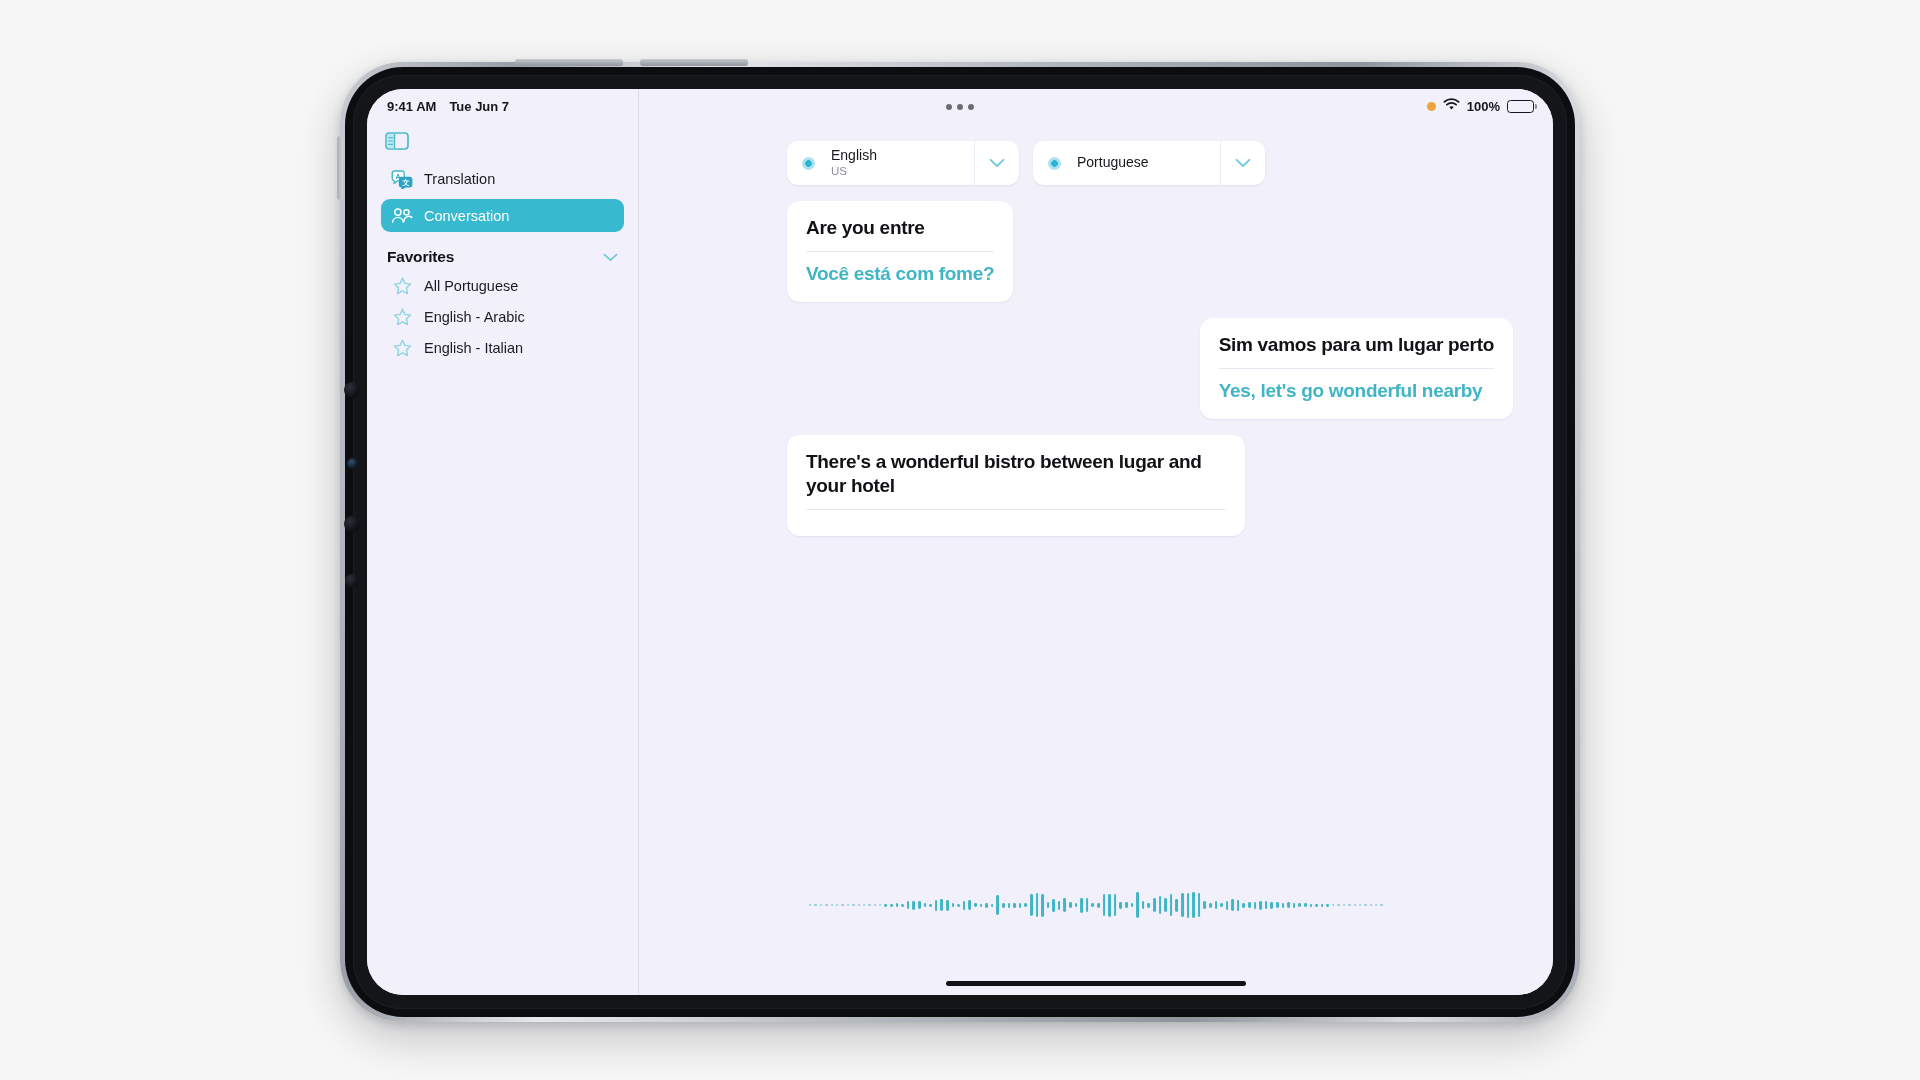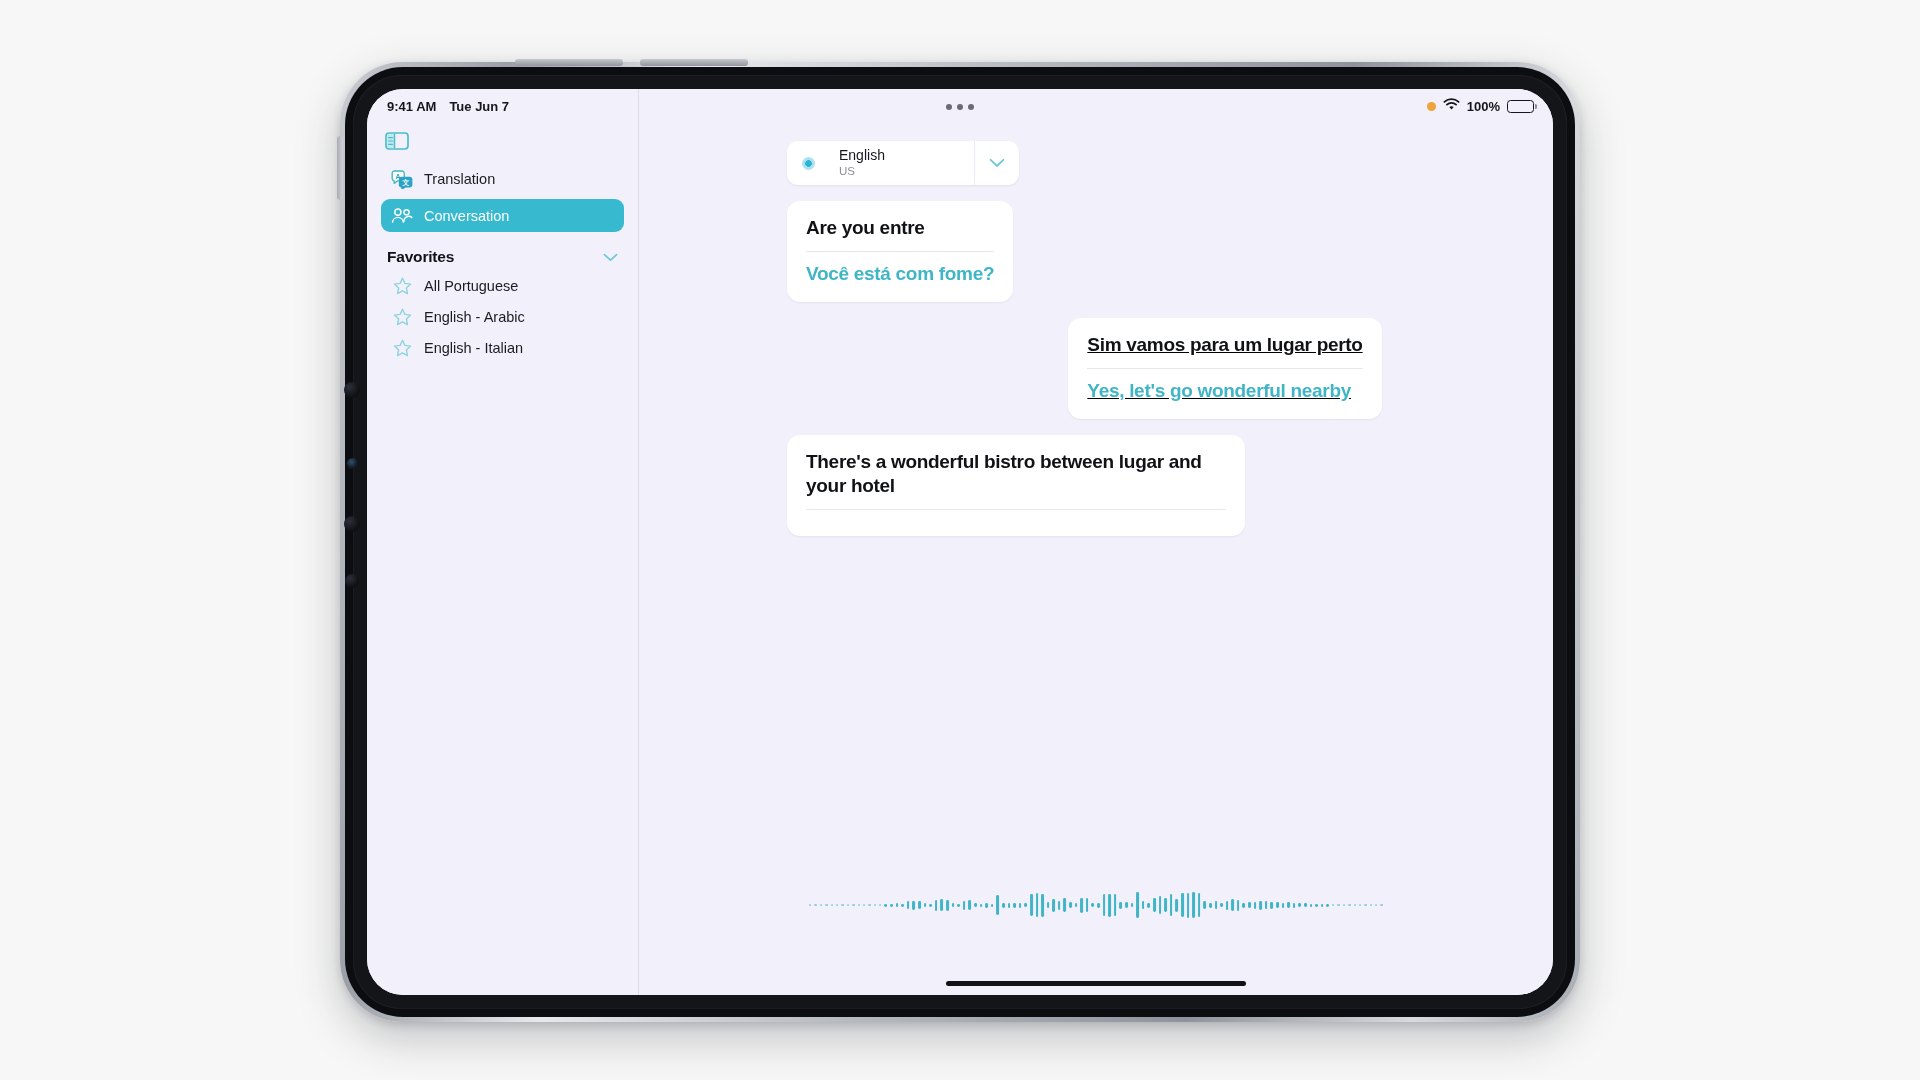--- a/index.html
+++ b/index.html
@@ -252,21 +252,21 @@
   .lang-chip.w1 { width: 232px; }
   .lang-chip.w2 { width: 232px; }
   .lang-mic {
     width: 13px; height: 13px;
     border-radius: 50%;
     margin-left: 15px;
     flex: 0 0 13px;
     background: radial-gradient(circle, #29b4d4 0%, #29b4d4 34%, #a9dff0 36%, #b6e5f3 100%);
   }
   .lang-text {
-    margin-left: 24px;
+    margin-left: 16px;
     flex: 1 1 auto;
     line-height: 1.12;
   }
   .lang-name {
     font-size: 14px;
     color: #17181c;
   }
   .lang-sub {
     font-size: 11.5px;
     color: #8e8e98;
@@ -286,21 +286,21 @@
 
   
   .bubbles {
     position: absolute;
     top: 112px;
     left: 148px;
     right: 40px;
   }
   .row { display: flex; margin-bottom: 16px; }
   .row.left { justify-content: flex-start; }
-  .row.right { justify-content: center; padding-left: 150px; text-decoration: underline; }
+  .row.right { justify-content: flex-end; padding-left: 150px; }
   .bubble {
     background: #ffffff;
     border-radius: 13px;
     padding: 15px 19px 16px 19px;
     box-shadow: 0 1px 2px rgba(40,40,70,0.07);
     cursor: pointer;
   }
   .bubble .src {
     font-size: 19px;
     font-weight: bold;
@@ -488,20 +488,32 @@
               <span class="lang-sub" style="display:block">US</span>
             </span>
             <span class="lang-div"></span>
             <span class="lang-chev">
               <svg width="16" height="10" viewBox="0 0 16 10">
                 <path d="M1.6 1.8 L8 8 L14.4 1.8" fill="none" stroke="#6fc9d6" stroke-width="1.8" stroke-linecap="round" stroke-linejoin="round"></path>
               </svg>
             </span>
           </div>
 
+          <div class="lang-chip w2">
+            <span class="lang-mic"></span>
+            <span class="lang-text">
+              <span class="lang-name" style="display:block">Portuguese</span>
+            </span>
+            <span class="lang-div"></span>
+            <span class="lang-chev">
+              <svg width="16" height="10" viewBox="0 0 16 10">
+                <path d="M1.6 1.8 L8 8 L14.4 1.8" fill="none" stroke="#6fc9d6" stroke-width="1.8" stroke-linecap="round" stroke-linejoin="round"></path>
+              </svg>
+            </span>
+          </div>
         </div>
 
         <div class="bubbles">
 
           <div class="row left">
             <div class="bubble b1">
               <div class="src">Are you entre</div>
               <div class="rule"></div>
               <div class="dst">Você está com fome?</div>
             </div>

